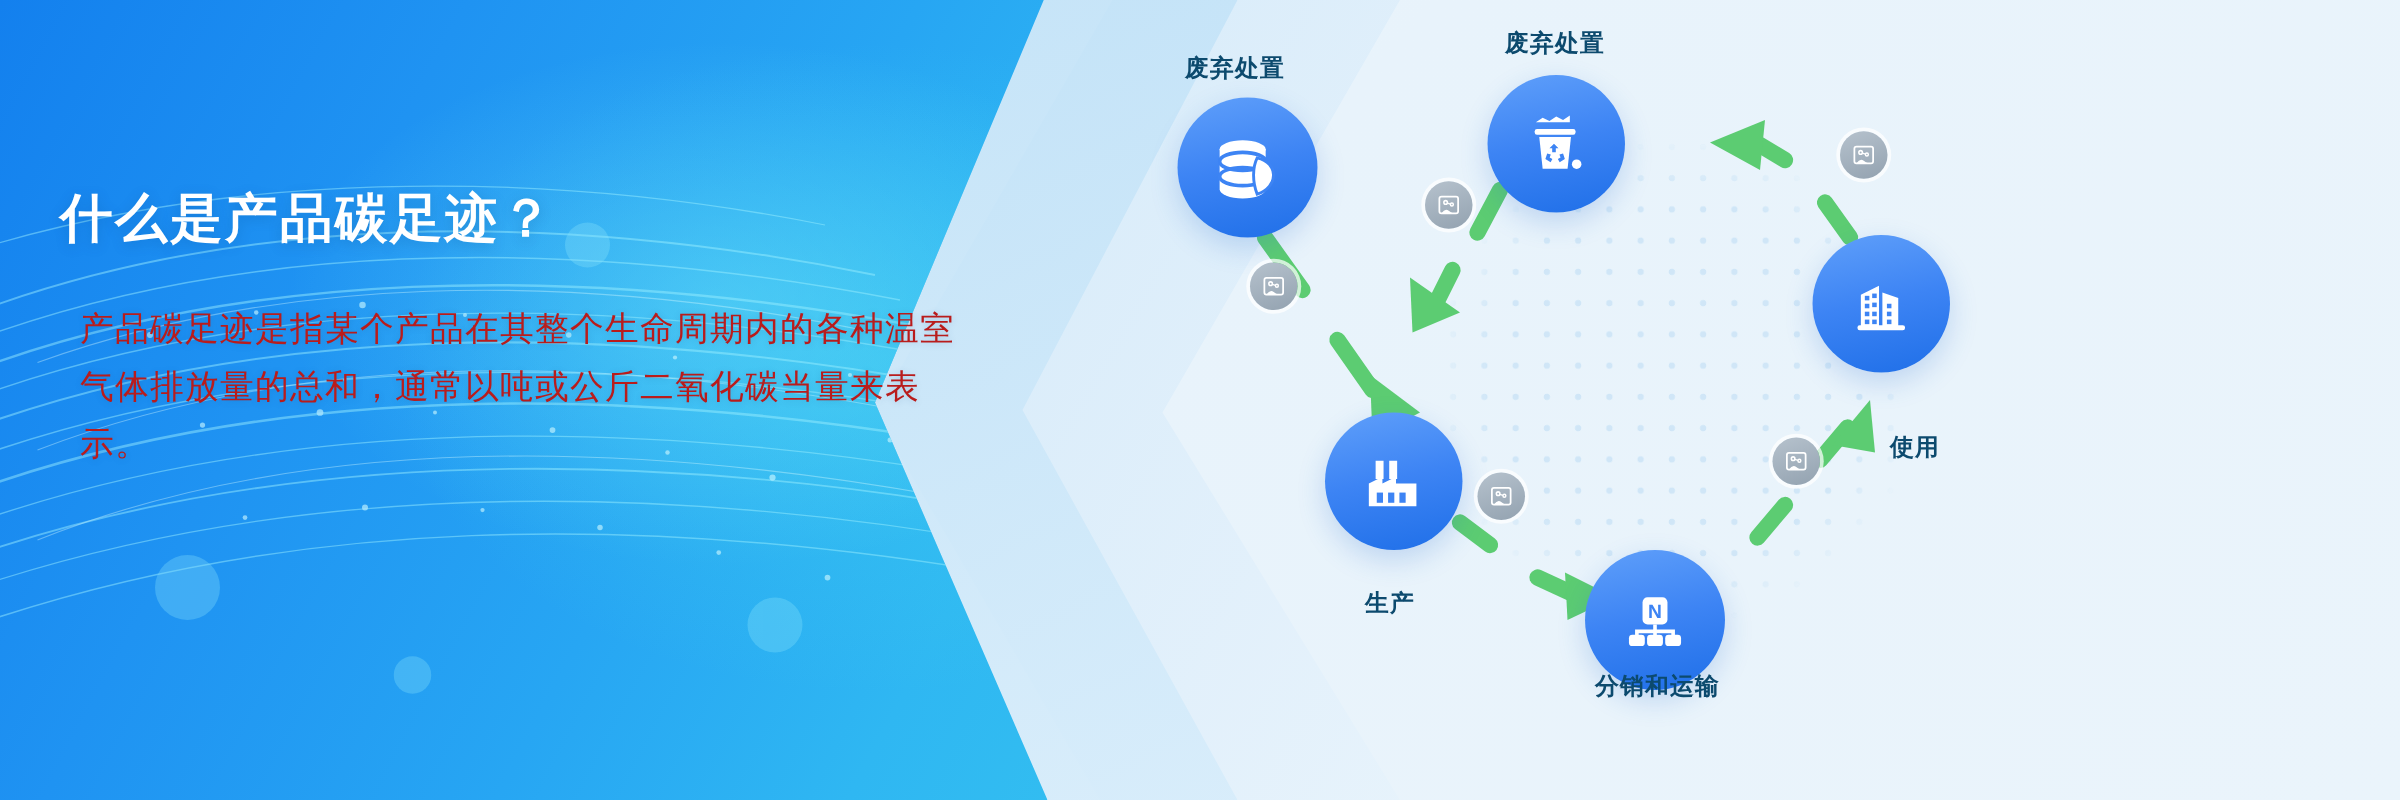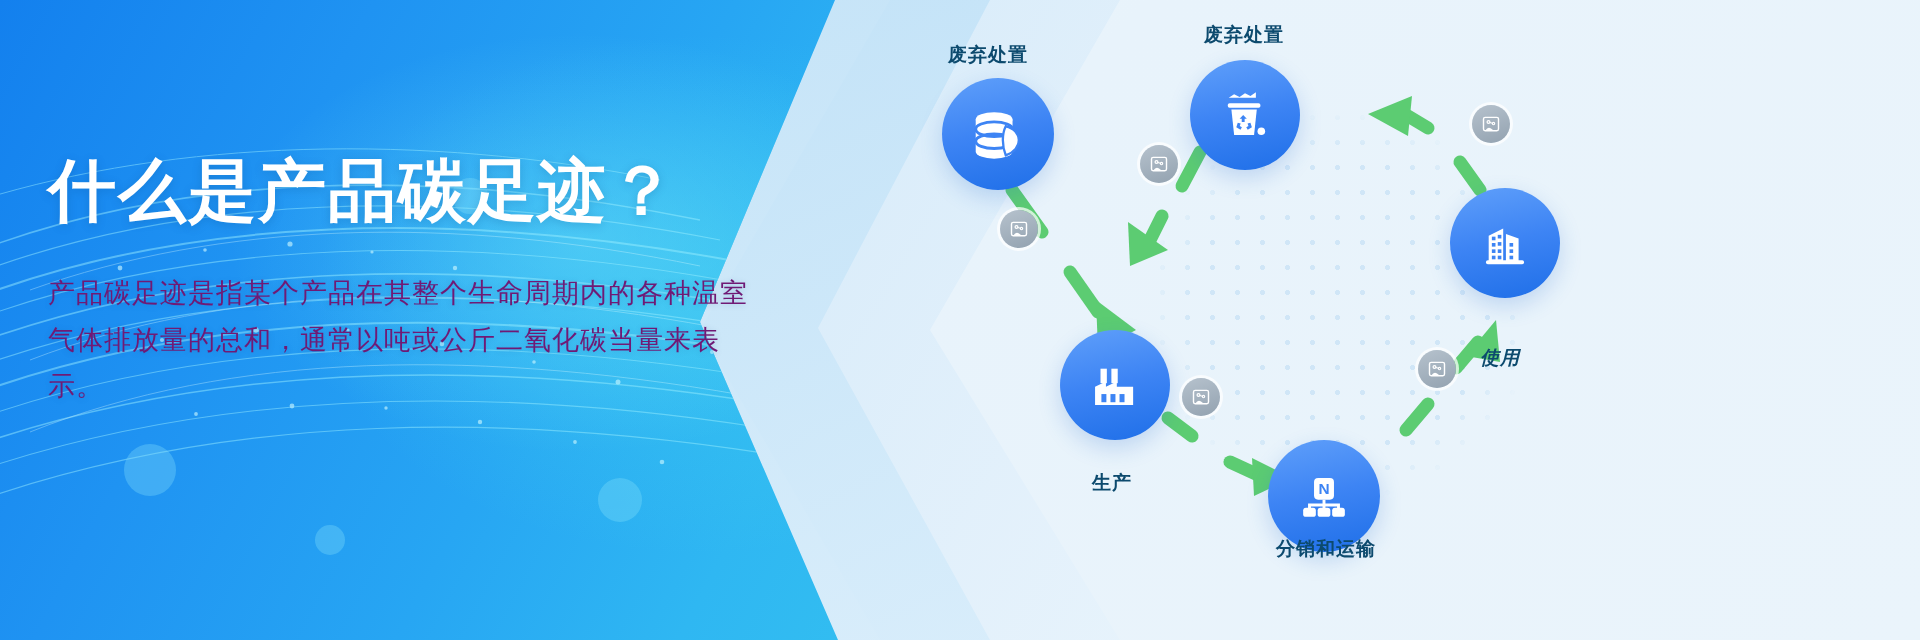--- a/index.html
+++ b/index.html
@@ -55,25 +55,25 @@
   }
   .streaks{
     position:absolute;left:0;top:0;width:1000px;height:640px;
     clip-path:polygon(0 0, 835px 0, 700px 322px, 838px 640px, 0 640px);
     pointer-events:none;opacity:.85;
   }
 
   
   .copy{position:absolute;left:48px;top:150px;width:760px;z-index:6;}
   .headline{
-    margin:0;color:#ffffff;font-size:68px;font-weight:700;letter-spacing:2px;
+    margin:0;color:#ffffff;font-size:42px;font-weight:700;letter-spacing:2px;
     line-height:1.18;text-shadow:0 2px 10px rgba(10,70,130,.22);
   }
   .subcopy{
-    margin:40px 0 0 0;color:#701a75;font-size:27px;font-weight:400;
+    margin:40px 0 0 16px;color:#b91c1c;font-size:27px;font-weight:400;
     line-height:1.72;letter-spacing:1px;max-width:700px;
     text-shadow:0 1px 6px rgba(10,70,130,.18);
   }
 
   
   .cycle{position:absolute;left:900px;top:0;width:1020px;height:640px;z-index:5;}
   .node{position:absolute;}
   .node-circle{
     position:absolute;border-radius:50%;
     background:linear-gradient(168deg,#5f9ffa 0%,#3d84f4 48%,#1f6fe8 100%);
@@ -246,21 +246,21 @@
             <rect x="17.5" y="39" width="4" height="4"></rect>
               <rect x="24" y="39" width="4" height="4"></rect>
             <rect x="17.5" y="46" width="4" height="4"></rect>
               <rect x="24" y="46" width="4" height="4"></rect>
             <rect x="37" y="32" width="4" height="4"></rect>
               <rect x="37" y="39" width="4" height="4"></rect>
             <rect x="37" y="46" width="4" height="4"></rect>
           </g>
         </svg>
       </div>
-      <div class="node-label" style="left:580px;top:345px;font-style:italic;">使用</div>
+      <div class="node-label" style="left:612px;top:345px;">使用</div>
     </div>
 
     <div class="node">
       <div class="node-circle" style="left:368px;top:440px;width:112px;height:112px;">
         <svg width="58" height="58" viewBox="0 0 64 64">
           <rect x="21" y="12" width="22" height="24" rx="4.5" fill="#fff"></rect>
           <text x="32" y="30" text-anchor="middle" font-family="'Liberation Sans',sans-serif" font-size="17" font-weight="700" fill="#3d84f4">N</text>
           <path d="M32 36 V42 M32 42 H16 V46 M32 42 H48 V46 M32 42 V46" stroke="#fff" stroke-width="3.2" fill="none"></path>
           <rect x="9" y="45" width="14" height="10" rx="3" fill="#fff"></rect>
           <rect x="25" y="45" width="14" height="10" rx="3" fill="#fff"></rect>

